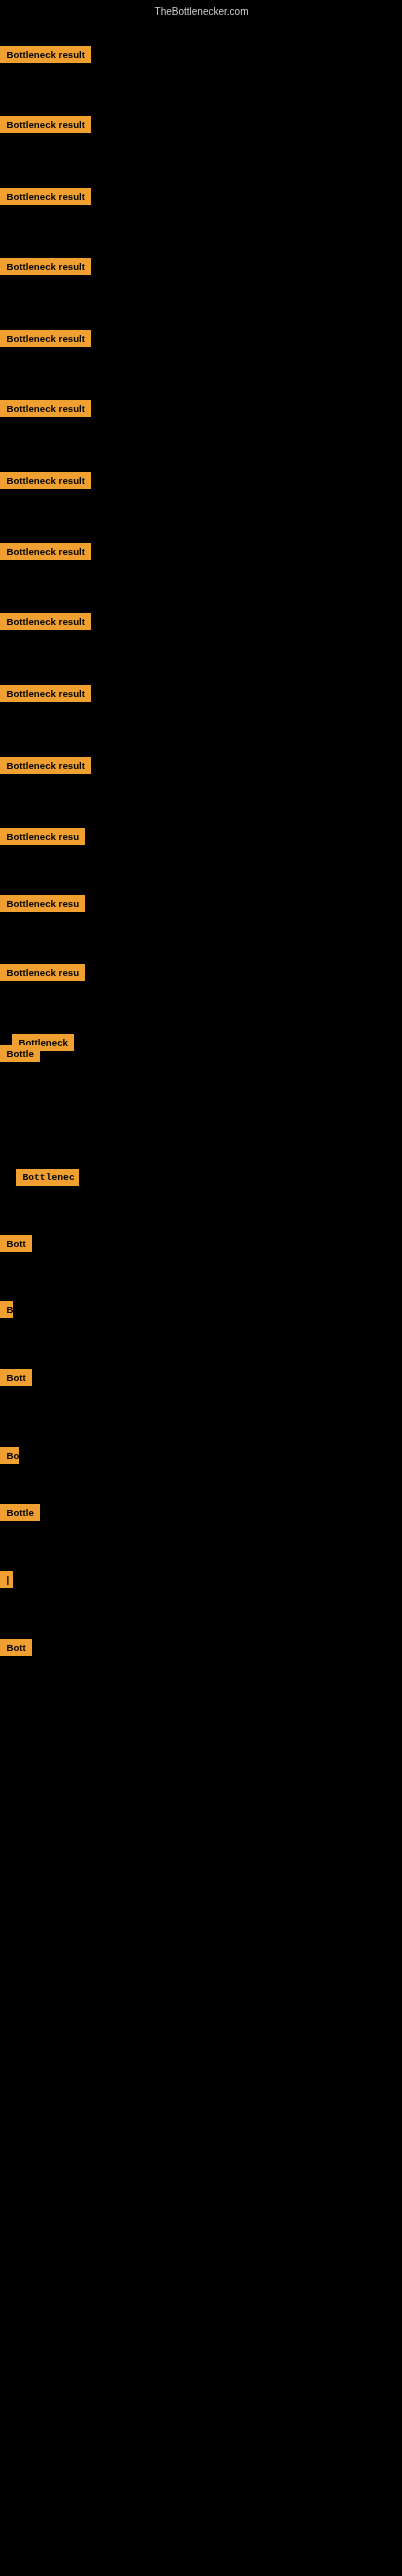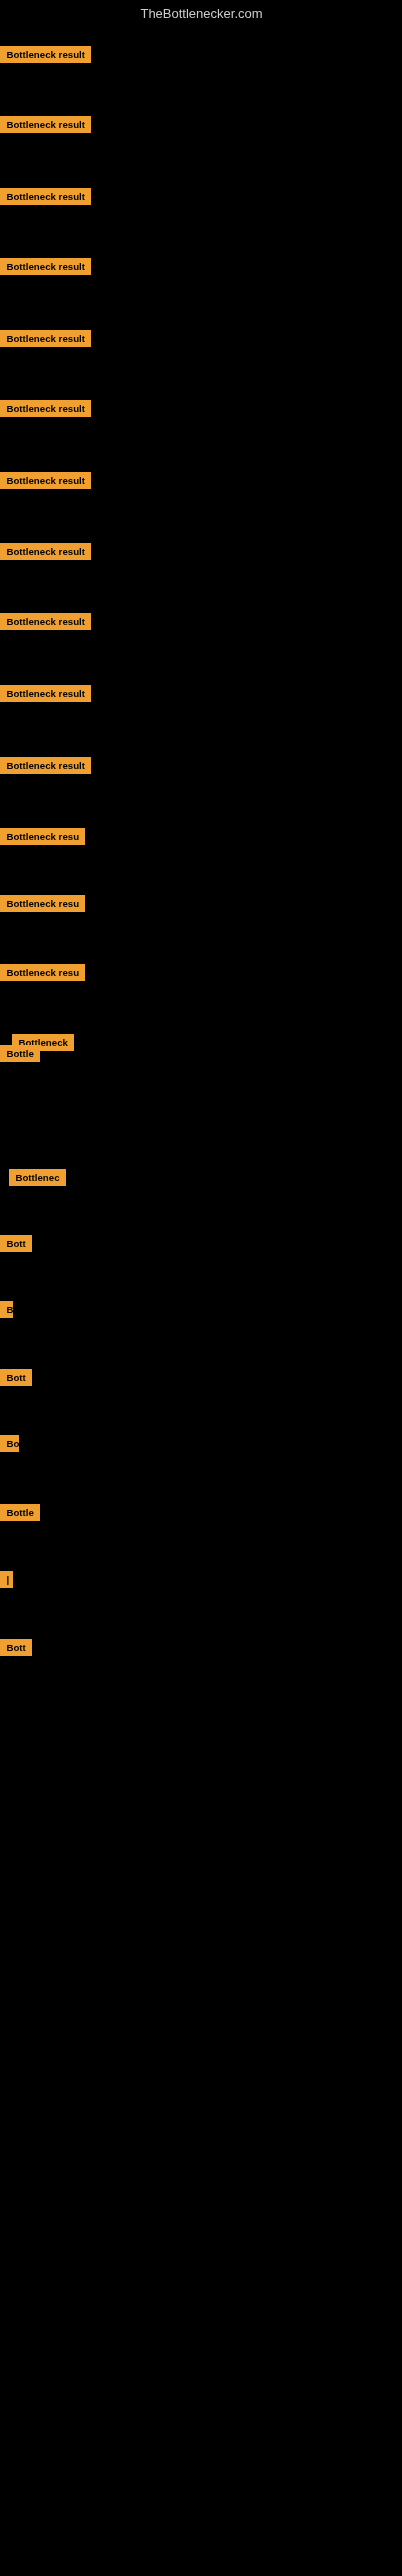--- a/index.html
+++ b/index.html
@@ -12,21 +12,21 @@
       background-color: #000000;
       width: 403px;
       min-height: 2576px;
       font-family: Arial, sans-serif;
       position: relative;
     }
 
     .site-title {
       text-align: center;
       color: #cccccc;
-      font-size: 13px;
+      font-size: 10px;
       padding: 6.4px 0 3.2px 0;
       position: absolute;
       top: 0;
       left: 0;
       right: 0;
     }
 
     .bottleneck-item {
       position: absolute;
       left: 0;
@@ -60,22 +60,22 @@
     <div class="bottleneck-item" style="top: 472px; left: 0px;"><span class="bottleneck-badge" style="max-width: 124px; overflow: hidden;">Bottleneck result</span></div>
     <div class="bottleneck-item" style="top: 543px; left: 0px;"><span class="bottleneck-badge" style="max-width: 122px; overflow: hidden;">Bottleneck result</span></div>
     <div class="bottleneck-item" style="top: 613px; left: 0px;"><span class="bottleneck-badge" style="max-width: 121px; overflow: hidden;">Bottleneck result</span></div>
     <div class="bottleneck-item" style="top: 685px; left: 0px;"><span class="bottleneck-badge" style="max-width: 121px; overflow: hidden;">Bottleneck result</span></div>
     <div class="bottleneck-item" style="top: 757px; left: 0px;"><span class="bottleneck-badge" style="max-width: 119px; overflow: hidden;">Bottleneck result</span></div>
     <div class="bottleneck-item" style="top: 828px; left: 0px;"><span class="bottleneck-badge" style="max-width: 105px; overflow: hidden;">Bottleneck resu</span></div>
     <div class="bottleneck-item" style="top: 895px; left: 0px;"><span class="bottleneck-badge" style="max-width: 101px; overflow: hidden;">Bottleneck resu</span></div>
     <div class="bottleneck-item" style="top: 964px; left: 0px;"><span class="bottleneck-badge" style="max-width: 98px; overflow: hidden;">Bottleneck resu</span></div>
     <div class="bottleneck-item" style="top: 1034px; left: 0px;"><span class="bottleneck-badge" style="max-width: 72px; overflow: hidden; margin-left: 12px;">Bottleneck</span></div>
     <div class="bottleneck-item" style="top: 1045px; left: 0px;"><span class="bottleneck-badge" style="max-width: 44px; overflow: hidden;">Bottle</span></div>
-    <div class="bottleneck-item" style="top: 1169px; left: 9px;"><span class="bottleneck-badge" style="max-width: 63px; overflow: hidden;">Bottlenec</span></div>
+    <div class="bottleneck-item" style="top: 1169px; left: 16px; font-family: Liberation Mono, monospace;"><span class="bottleneck-badge" style="max-width: 63px; overflow: hidden;">Bottlenec</span></div>
     <div class="bottleneck-item" style="top: 1235px; left: 0px;"><span class="bottleneck-badge" style="max-width: 34px; overflow: hidden;">Bott</span></div>
     <div class="bottleneck-item" style="top: 1301px; left: 0px;"><span class="bottleneck-badge" style="max-width: 13px; overflow: hidden;">B</span></div>
     <div class="bottleneck-item" style="top: 1369px; left: 0px;"><span class="bottleneck-badge" style="max-width: 34px; overflow: hidden;">Bott</span></div>
-    <div class="bottleneck-item" style="top: 1435px; left: 0px;"><span class="bottleneck-badge" style="max-width: 19.3px; overflow: hidden;">Bo</span></div>
+    <div class="bottleneck-item" style="top: 1435px; left: 0px;"><span class="bottleneck-badge" style="max-width: 19.3px; overflow: hidden; margin-top: 12px;">Bo</span></div>
     <div class="bottleneck-item" style="top: 1504px; left: 0px;"><span class="bottleneck-badge" style="max-width: 50px; overflow: hidden;">Bottle</span></div>
     <div class="bottleneck-item" style="top: 1571px; left: 0px;"><span class="bottleneck-badge" style="max-width: 6.4px; overflow: hidden;">|</span></div>
     <div class="bottleneck-item" style="top: 1639px; left: 0px;"><span class="bottleneck-badge" style="max-width: 34px; overflow: hidden;">Bott</span></div>
   </div>
 
 
 </body></html>

